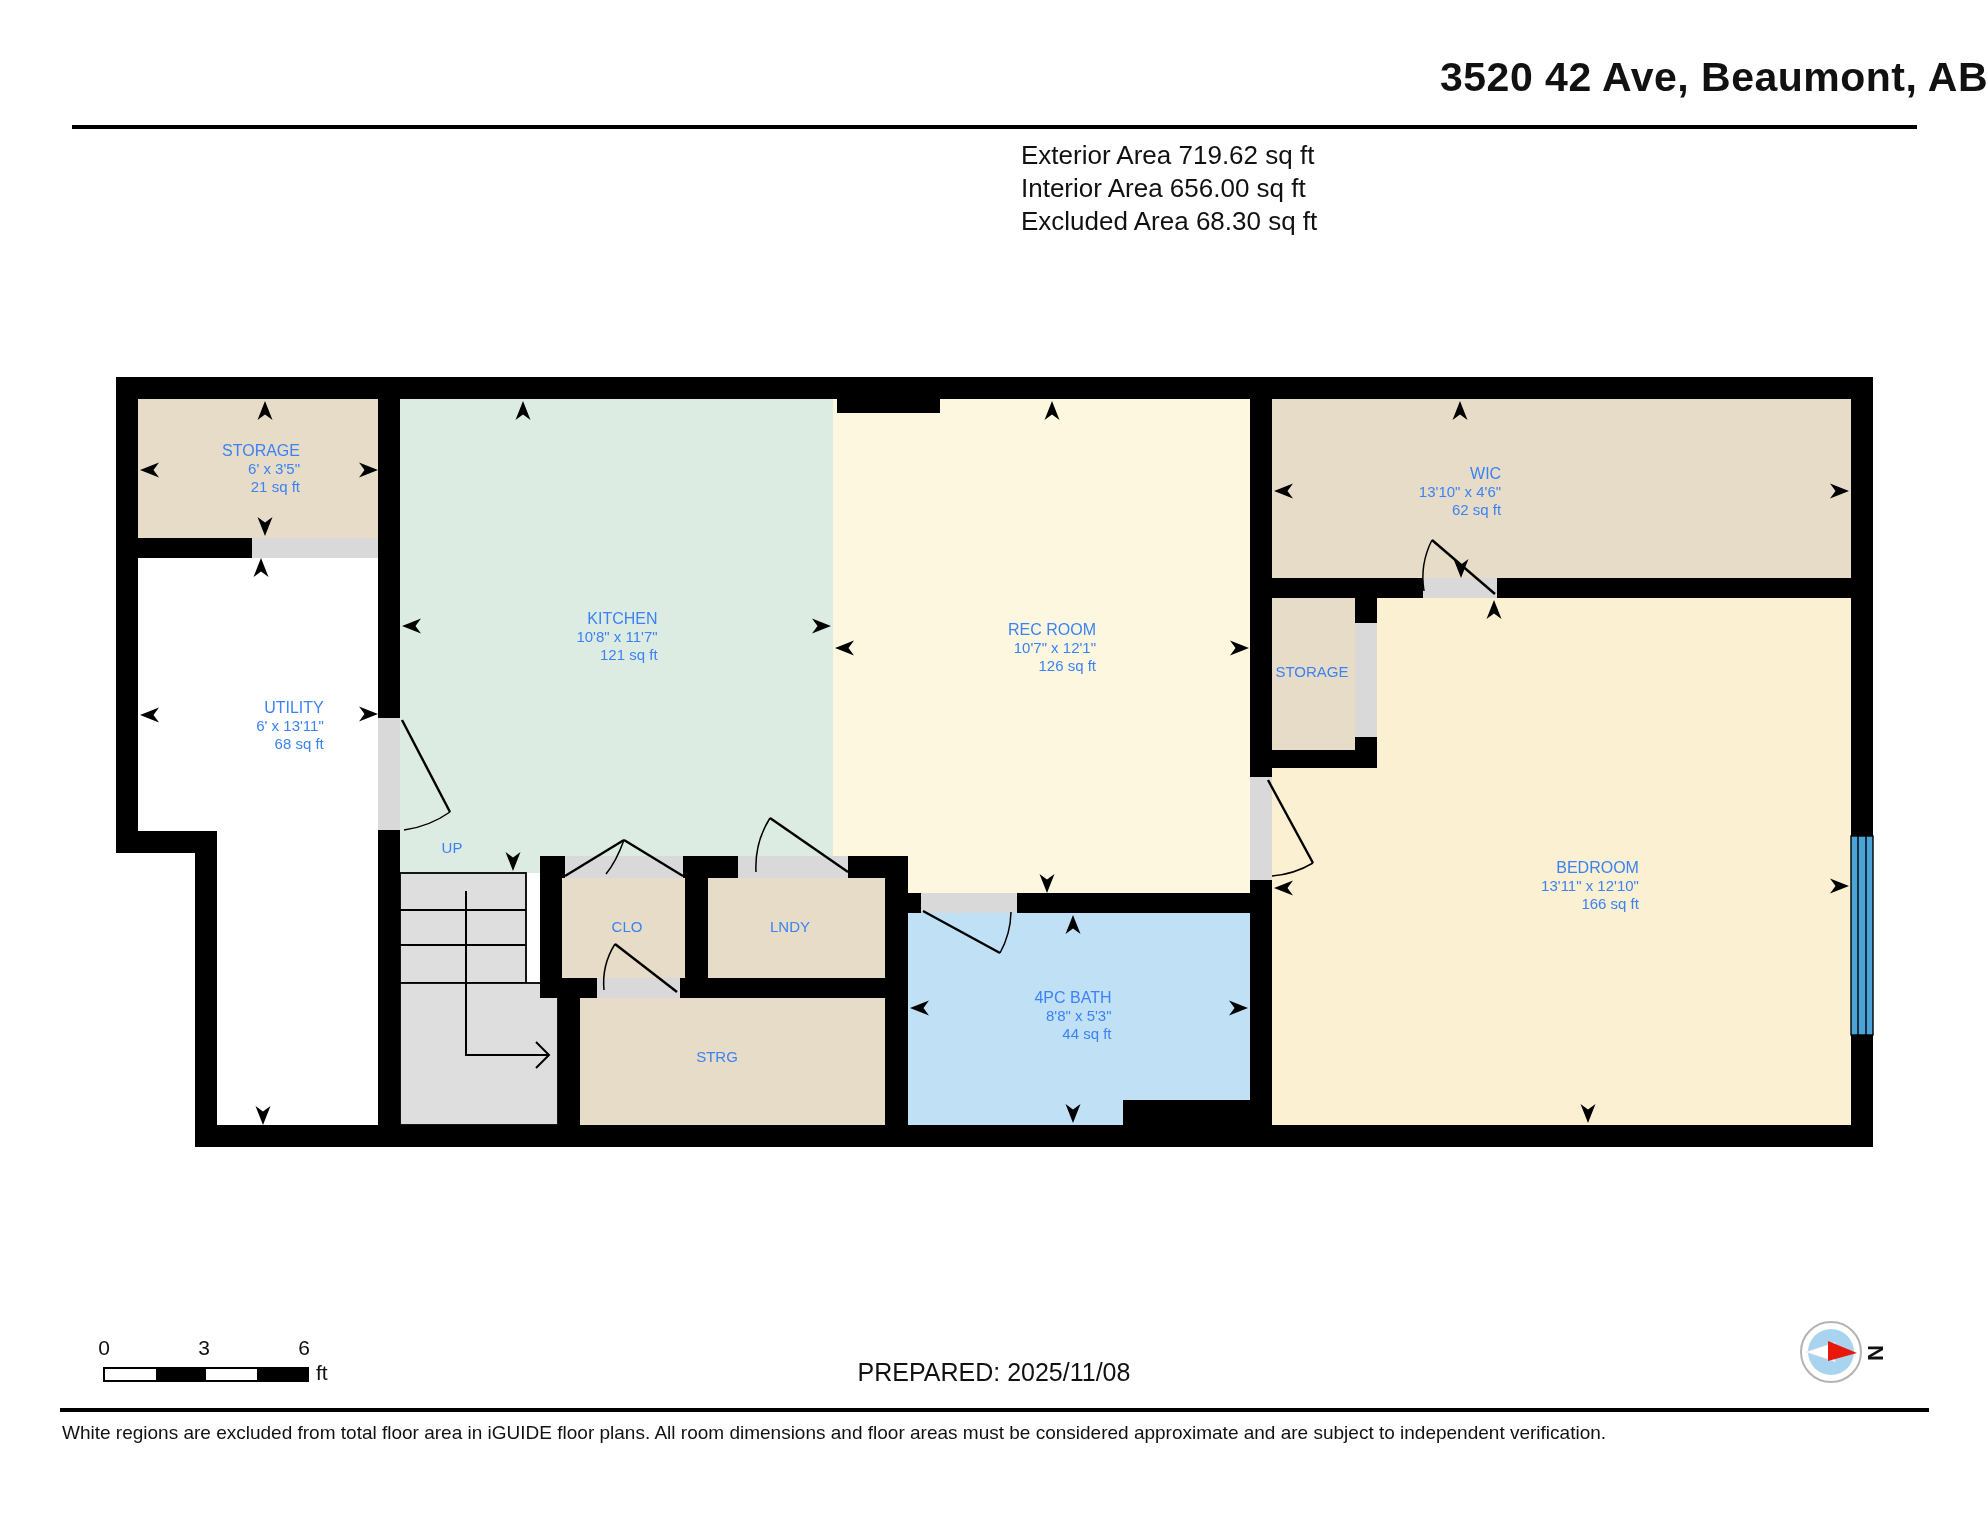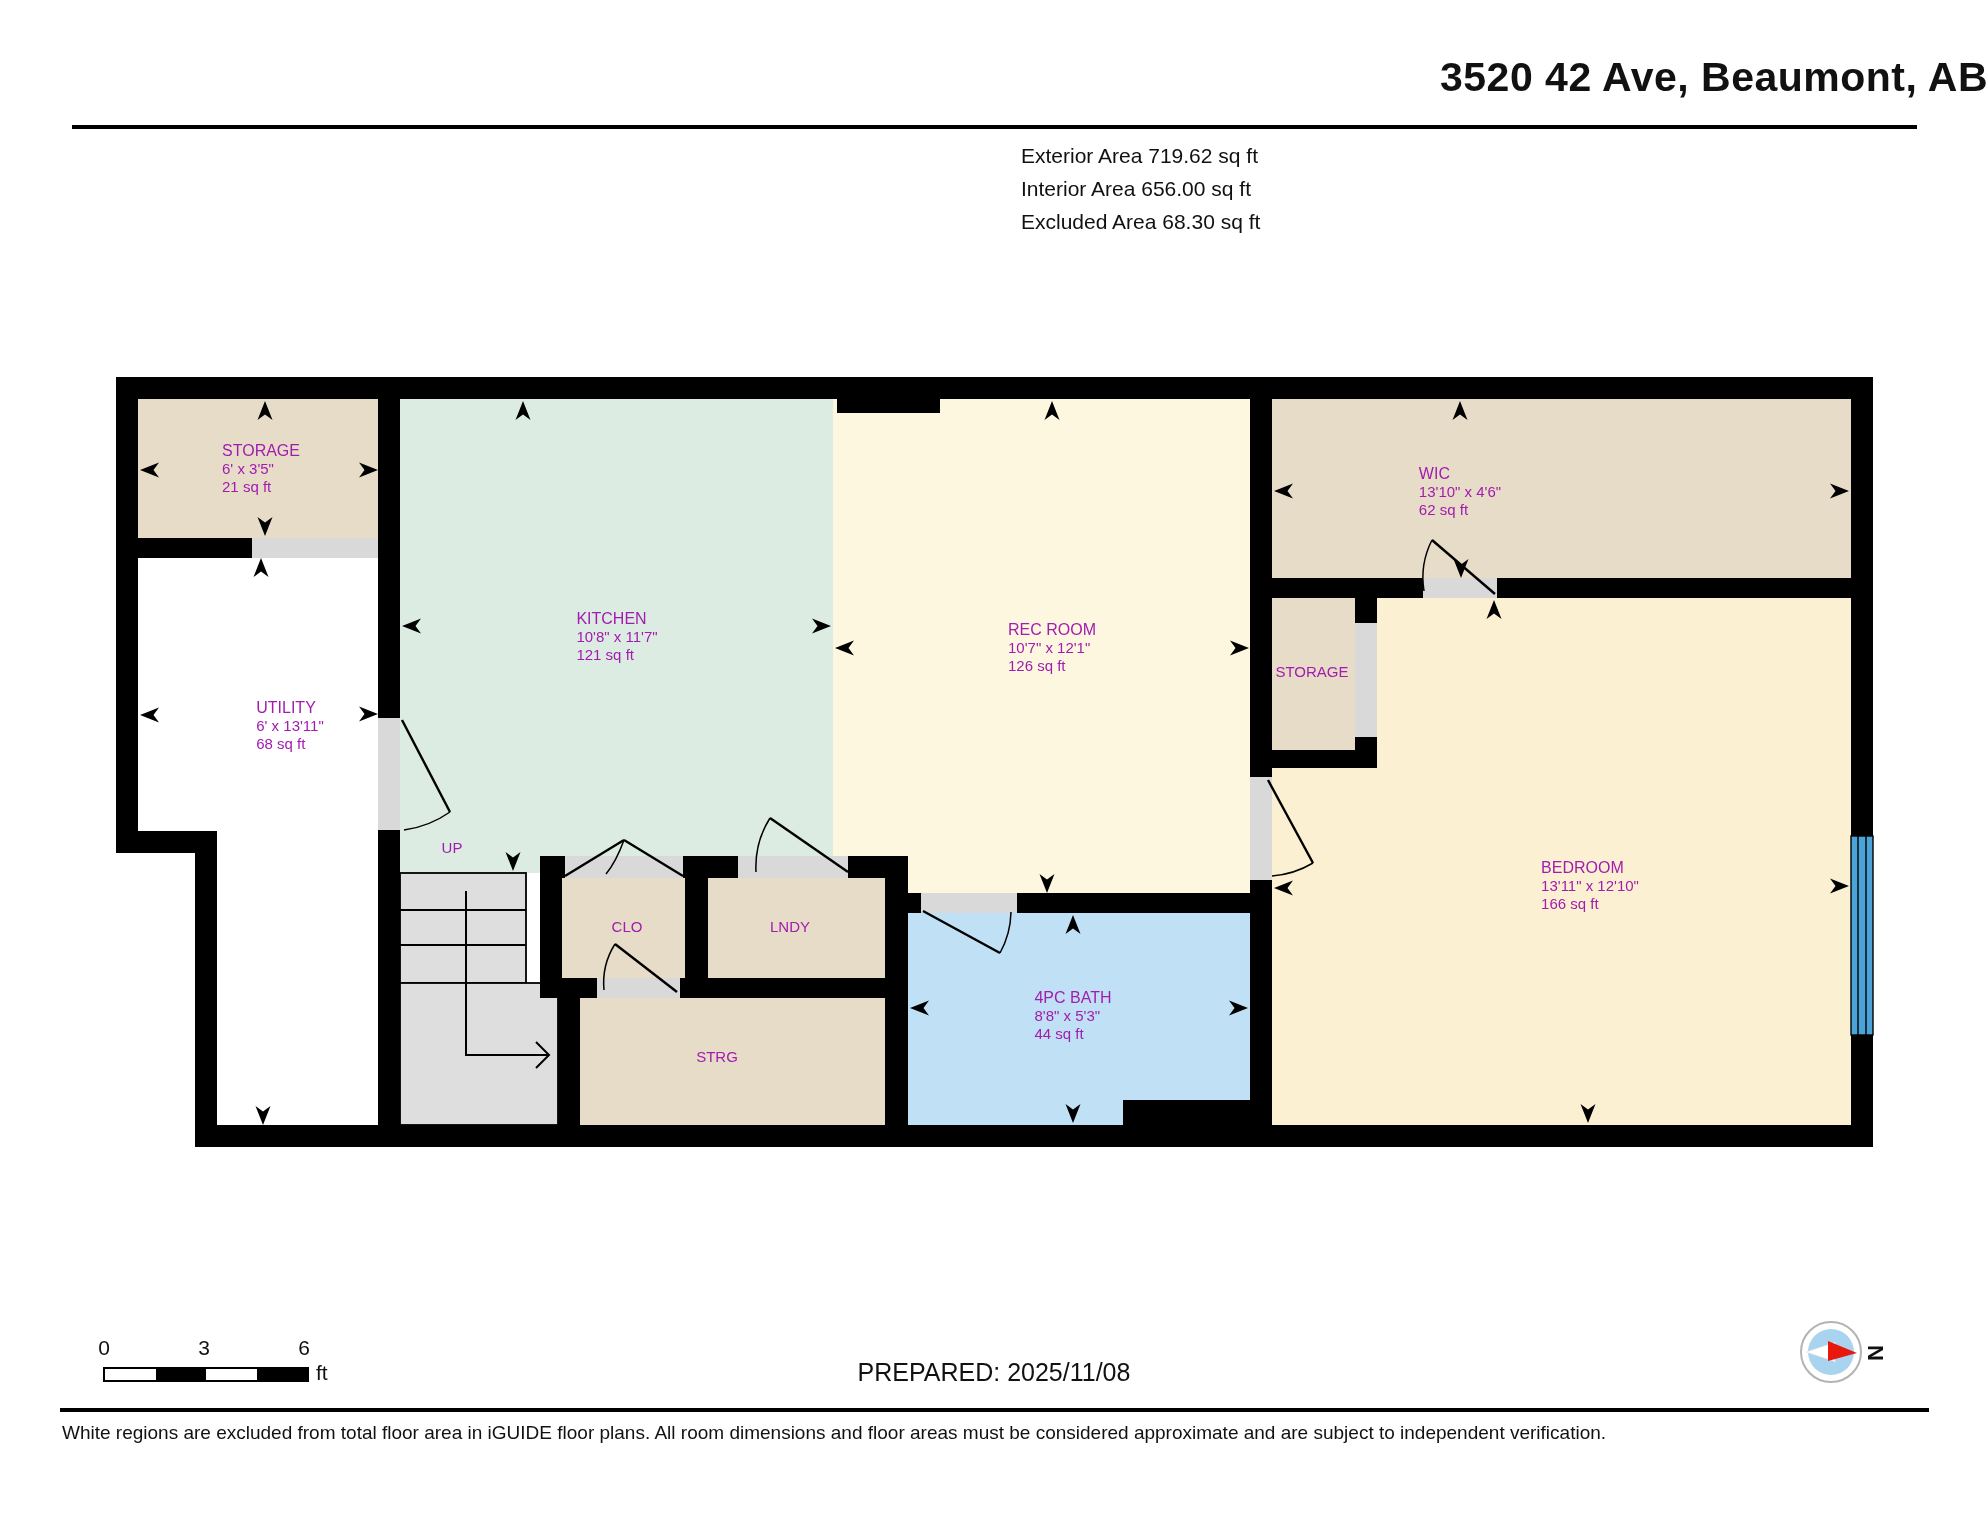--- a/index.html
+++ b/index.html
@@ -4,34 +4,34 @@
 <style>
   html,body{margin:0;padding:0;background:#ffffff;}
   #page{position:relative;width:1988px;height:1536px;background:#fff;overflow:hidden;
         font-family:"Liberation Sans", sans-serif;color:#111;}
   .abs{position:absolute;}
 
   
   #title{left:0;top:54px;width:100%;text-align:right;font-size:41px;font-weight:bold;letter-spacing:.5px;}
   #hrule{left:72px;top:125px;width:1845px;height:4px;background:#000;}
   #floor-label{left:600px;top:139px;width:402px;text-align:right;font-size:21px;font-weight:bold;line-height:33px;}
-  #area-lines{left:1021px;top:139px;font-size:21px;line-height:33px;}
+  #area-lines{left:1021px;top:139px;font-size:26px;line-height:33px;}
 
   
   #plan-svg{left:0;top:0;}
   .wall{fill:var(--wall,#000);}
   .gap{fill:var(--door_grey,#d9d9d9);}
   .stair{fill:var(--stair_grey,#dedede);stroke:#000;stroke-width:1.8;}
   .tread{stroke:#000;stroke-width:2;fill:none;}
   .leaf{stroke:#000;stroke-width:2.4;fill:none;}
   .arc{stroke:#000;stroke-width:1.5;fill:none;}
   .dim{fill:#000;}
 
   
-  .room-label{position:absolute;transform:translate(-50%,-50%);text-align:left;line-height:18px;color:#a21caf;white-space:nowrap;}
+  .room-label{position:absolute;transform:translate(-50%,-50%);text-align:right;line-height:18px;color:#3b82f6;white-space:nowrap;}
   .rname{display:block;font-size:16px;}
   .rdim{display:block;font-size:15px;}
   .small-label{font-size:15px;}
 
   
   .tick{position:absolute;transform:translateX(-50%);font-size:21px;top:1336px;}
   #scalebar{left:103px;top:1367px;width:202px;height:11px;border:2px solid #000;display:flex;}
   #scalebar div{flex:1 1 25%;height:100%;}
   .sb-w{background:#fff;} .sb-b{background:#000;}
   #ft-label{left:316px;top:1361px;font-size:21px;}

